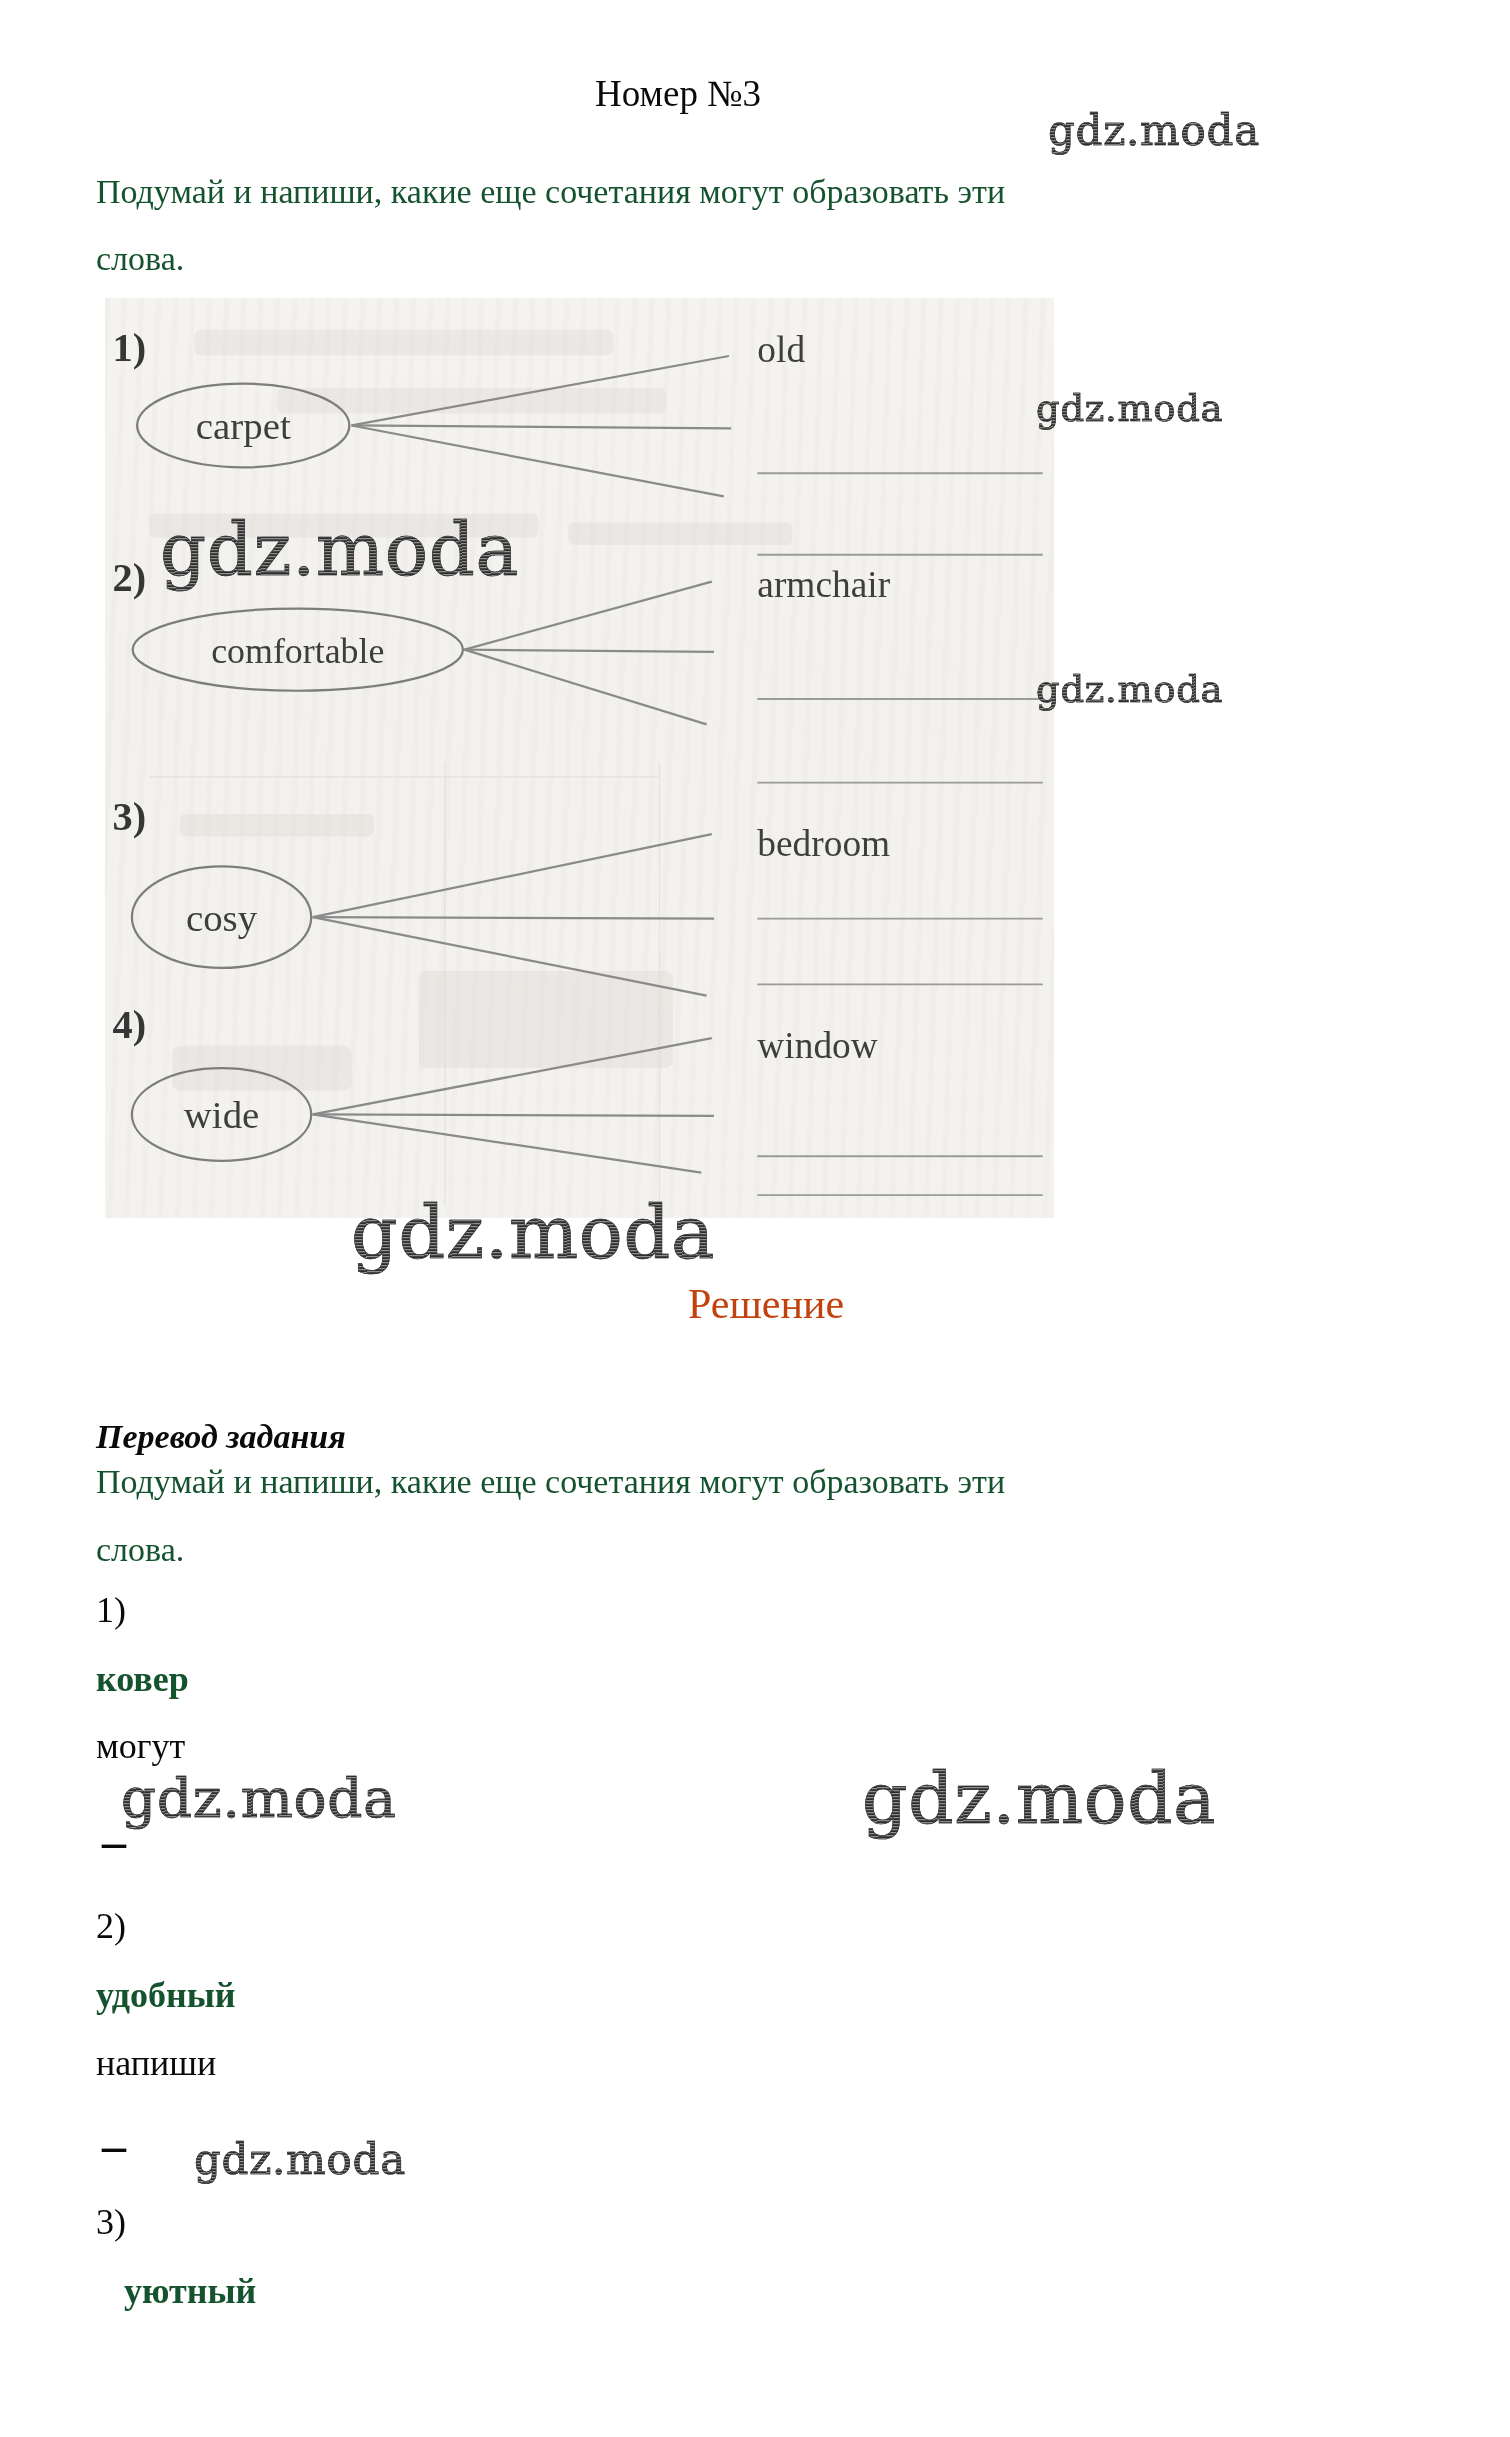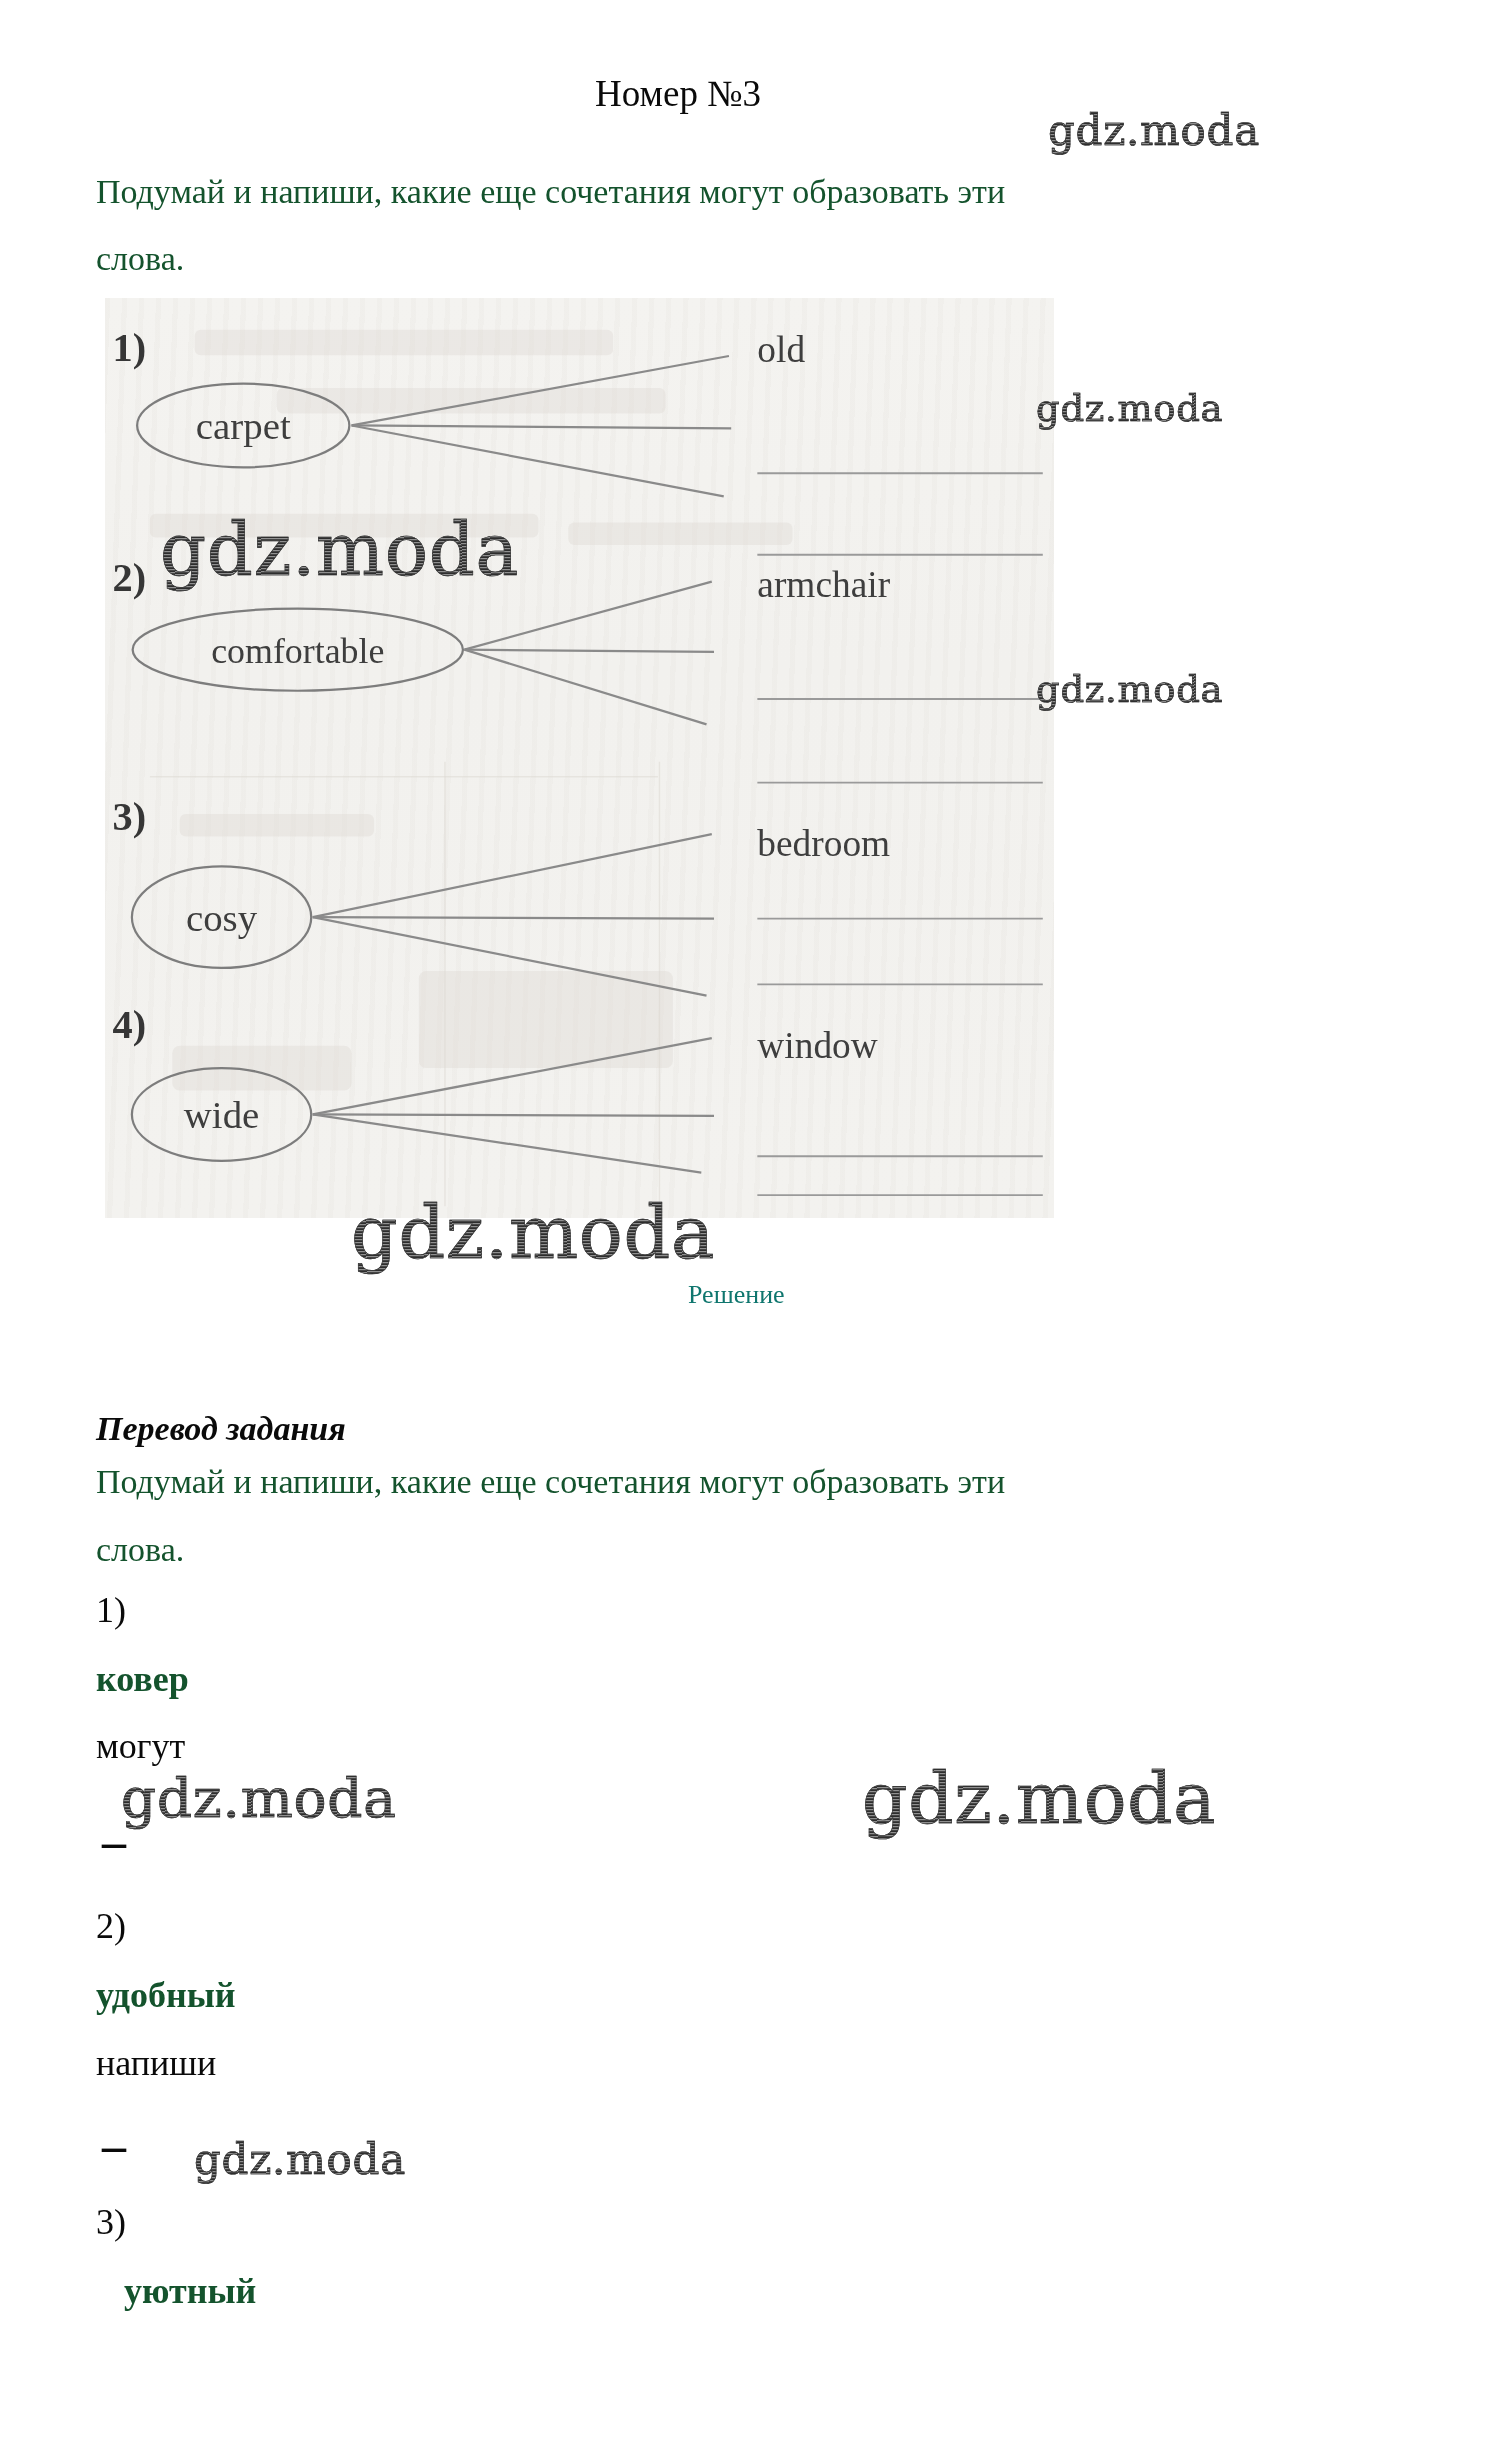--- a/index.html
+++ b/index.html
@@ -47,22 +47,22 @@
     background:
       repeating-linear-gradient(92deg, rgba(215,211,204,.12) 0 5.2px, rgba(255,255,255,0) 5.2px 17px),
       linear-gradient(180deg,#f4f3f0 0%,#f2f1ee 40%,#f3f2ef 100%);
   }
   .scan svg{display:block;width:949px;height:920px;}
   .scan-word{font-family:"Liberation Serif","DejaVu Serif",serif;fill:#3e3e3e;}
   .scan-num{font-family:"Liberation Serif","DejaVu Serif",serif;font-weight:600;fill:#363636;}
   .bleed{fill:#dcd8d1;opacity:.38;}
   .bleedline{stroke:#dcd8d1;stroke-width:2;opacity:.5;}
 
-  .sol-heading{font-size:26px;color:#0f766e;}
-  .trans-heading{font-size:34px;font-weight:bold;font-style:italic;color:#0a0a0a;}
+  .sol-heading{font-size:42px;color:#c2410c;}
+  .trans-heading{font-size:34px;font-weight:bold;font-style:italic;color:#0a0a0a;margin-top:8px;}
   .item-num{left:96px;font-size:36px;color:#0a0a0a;}
   .item-bold{left:96px;font-size:36px;font-weight:bold;color:#14532d;}
   .item-plain{left:96px;font-size:36px;color:#0a0a0a;}
   .item-dash{left:102px;font-size:48px;font-weight:bold;color:#0a0a0a;line-height:48px;}
 </style>
 </head>
 <body>
 
 <div class="abs page-title">Номер №3</div>
 

